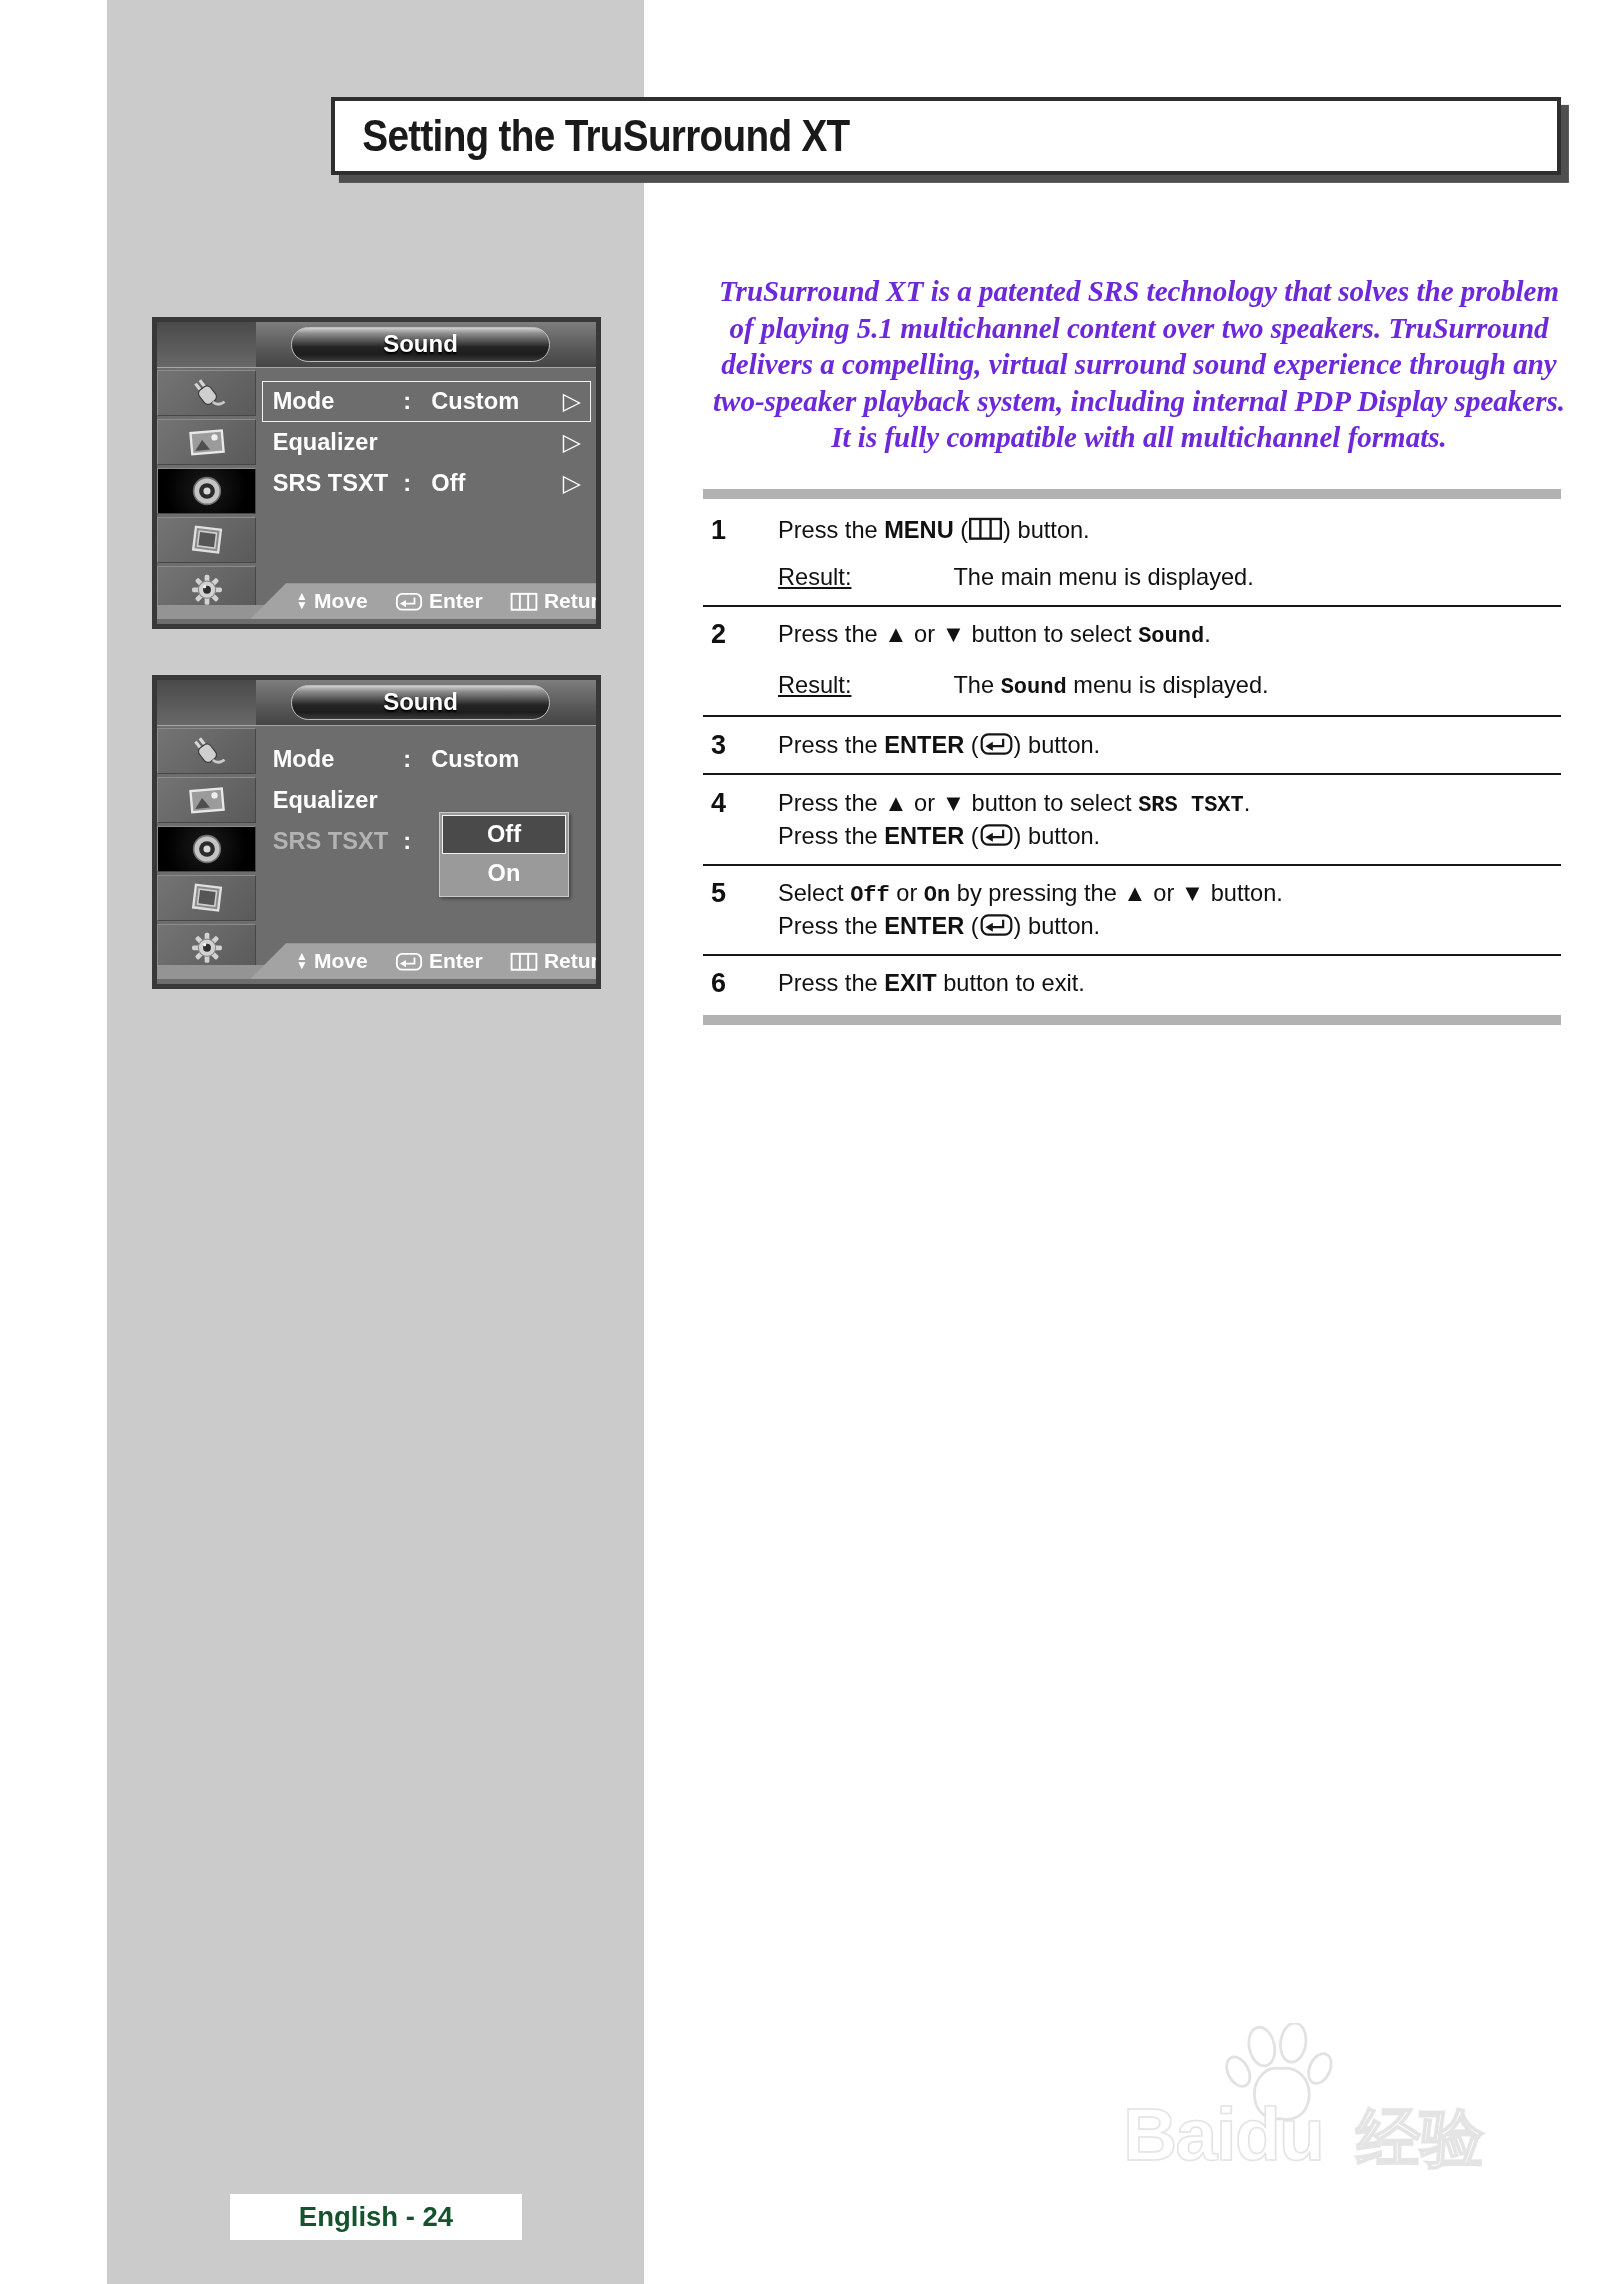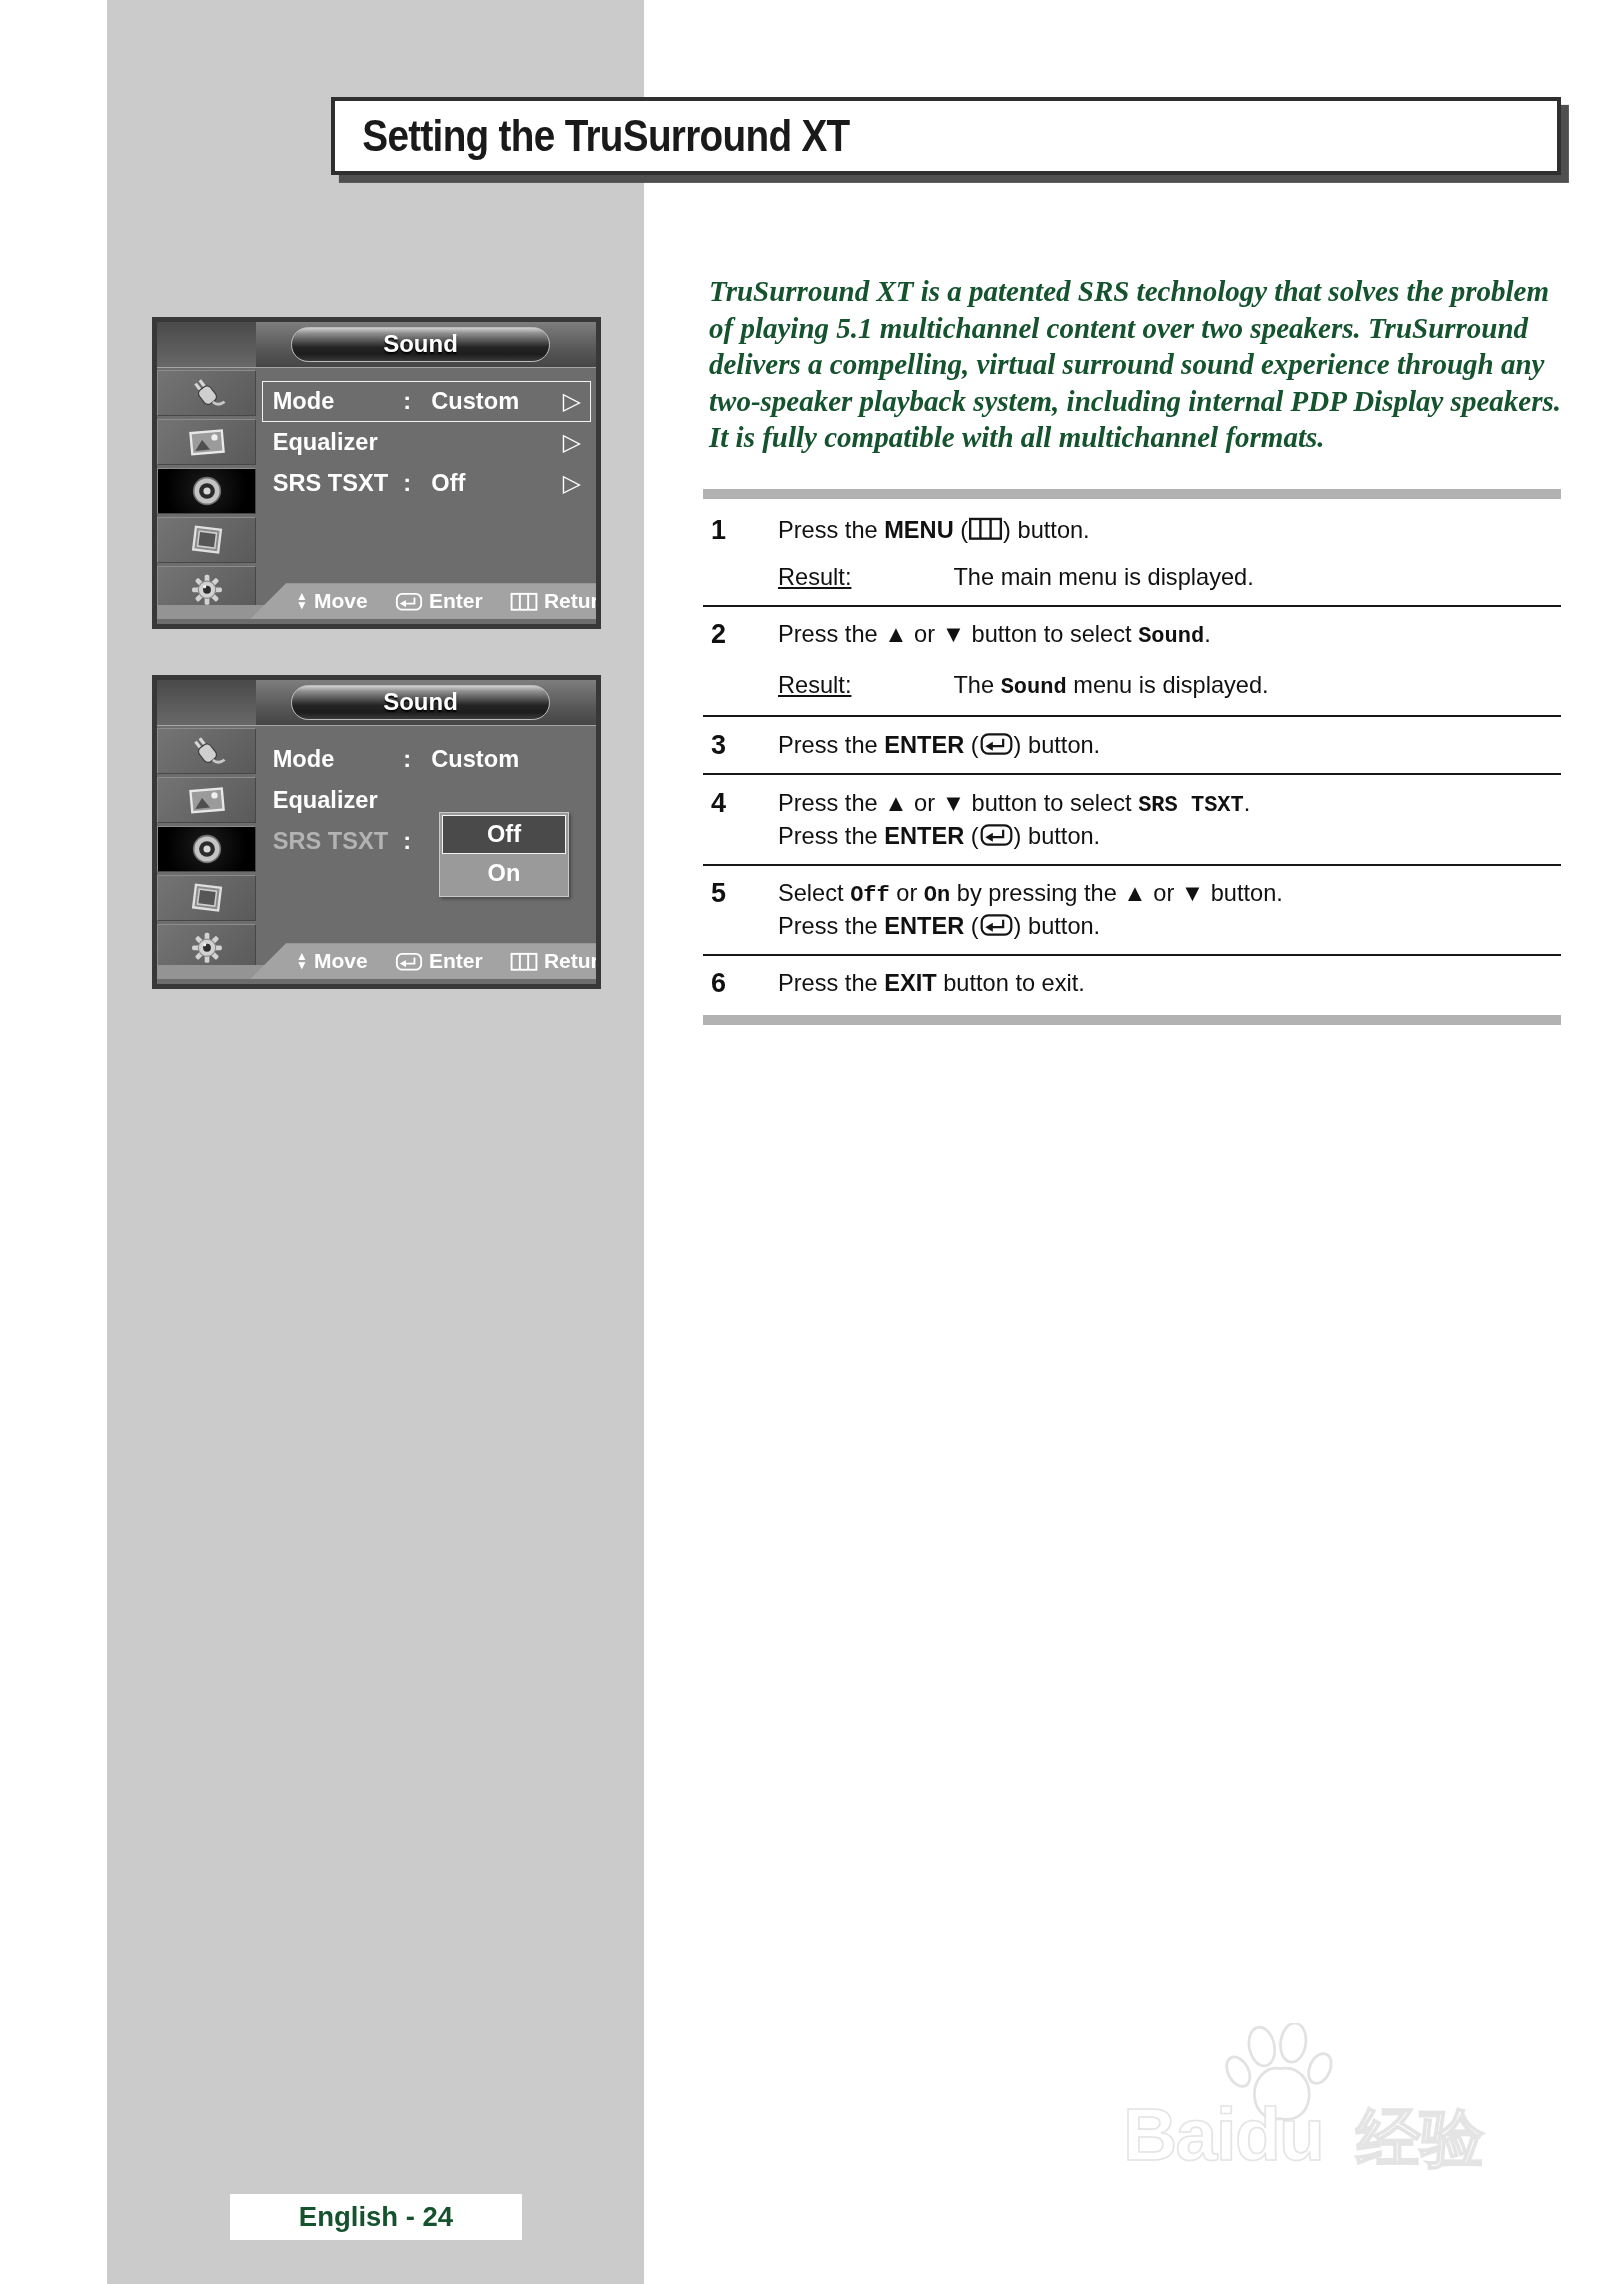--- a/index.html
+++ b/index.html
@@ -12,21 +12,21 @@
   
   .title-box{position:absolute;left:331px;top:97px;width:1230px;height:78px;background:#fff;
              border:4.7px solid #2f2f2f;box-sizing:border-box;box-shadow:7.9px 7.9px 0 0 #4f4f4f;
              display:flex;align-items:center;}
   .title-text{font-size:44px;font-weight:700;letter-spacing:-0.8px;padding-left:31px;
               transform:scaleX(.88);transform-origin:left center;white-space:nowrap;color:#1a1a1a;}
 
   
   .intro{position:absolute;left:709px;top:273px;width:860px;
          font-family:"Liberation Serif",serif;font-style:italic;font-weight:700;
-         font-size:29px;line-height:1.26;color:#14532d;}
+         font-size:29px;line-height:1.26;color:#6d28d9;text-align:center;}
 
   
   .steps{position:absolute;left:703px;top:489px;width:858px;}
   .hbar{height:10.2px;background:#b2b2b2;}
   .hbar.top{margin-bottom:3.1px;}
   .hbar.bottom{margin-top:3.1px;}
   .step{display:flex;padding:12.6px 0 12.6px 0;}
   .step + .step{border-top:2.4px solid #161616;}
   .num{width:75px;font-size:27px;font-weight:700;padding-left:7.9px;box-sizing:border-box;}
   .scontent{flex:1;font-size:23.6px;line-height:30px;}

